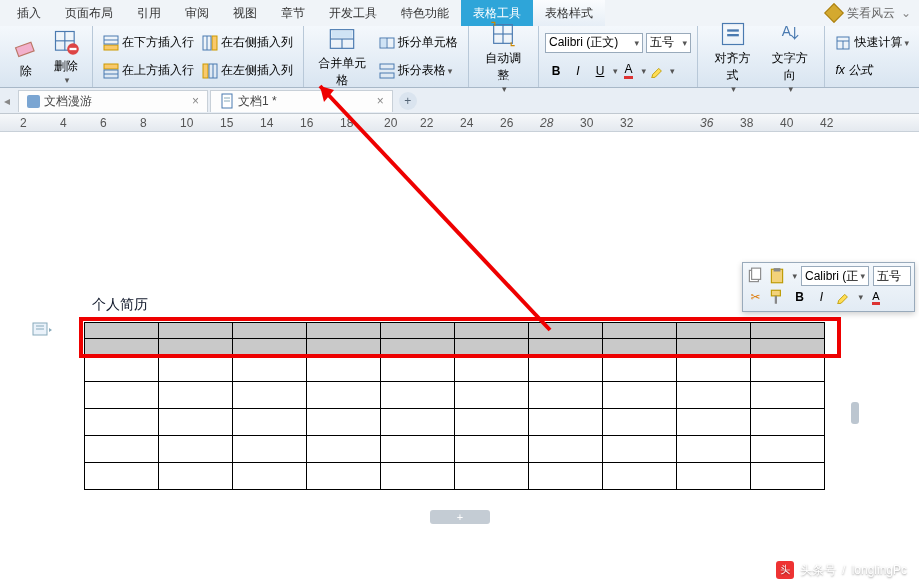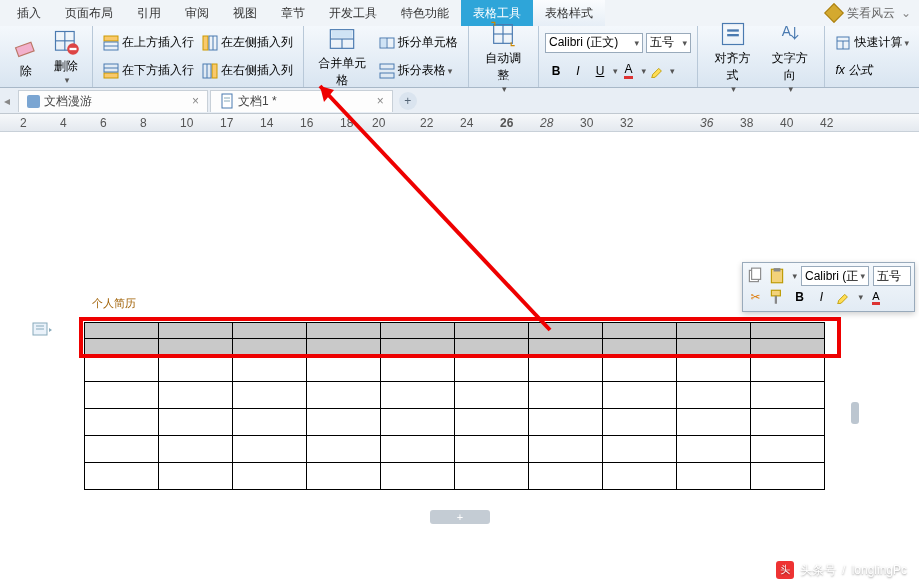--- a/index.html
+++ b/index.html
@@ -24,21 +24,21 @@
 .sizebox{width:45px;padding:0 3px;display:flex;align-items:center;justify-content:space-between}
 .fmtbtn{width:22px;height:22px;display:flex;align-items:center;justify-content:center;cursor:pointer}
 .tabstrip{height:26px;background:#e8eef5;border-bottom:1px solid #c0c8d0;display:flex;align-items:center;padding-left:4px}
 .tab{height:22px;padding:0 8px;display:flex;align-items:center;background:#fdfdfd;border:1px solid #c8d0d8;border-bottom:none;margin-right:2px;font-size:11px;color:#444}
 .tab .x{margin-left:40px;color:#888;cursor:pointer}
 .tab.first .cic{width:13px;height:13px;background:#7aa5d2;border-radius:2px;margin-right:4px}
 .plus{width:18px;height:18px;border-radius:9px;background:#dae4ef;display:flex;align-items:center;justify-content:center;color:#567;margin-left:4px;cursor:pointer}
 .ruler{height:18px;background:linear-gradient(#f6f8fa,#e4e9ef);border-bottom:1px solid #c8d0d8;position:relative;overflow:hidden;font-size:9px;color:#555}
 .ruler .rn{position:absolute;top:2px}
 .doc{position:relative;background:#fff;height:440px}
-.title{position:absolute;left:92px;top:164px;font-size:11px;color:#a16207}
+.title{position:absolute;left:92px;top:164px;font-size:14px;color:#0f172a}
 .table{position:absolute;left:84px;top:190px;border-collapse:collapse}
 .table td{border:1px solid #000;width:74px;height:27px}
 .redbox{position:absolute;left:79px;top:185px;width:762px;height:41px;border:4px solid #e00;pointer-events:none}
 .arrow{position:absolute;pointer-events:none}
 .float{position:absolute;right:4px;top:262px;background:linear-gradient(#f4f8fc,#e2ebf4);border:1px solid #9ab;padding:3px;box-shadow:0 2px 6px rgba(0,0,0,.2)}
 .float .r{display:flex;align-items:center;gap:4px;margin-bottom:2px}
 .float .ib{width:18px;height:18px;display:flex;align-items:center;justify-content:center;cursor:pointer}
 .watermark{position:absolute;right:12px;bottom:8px;color:#fff;font-size:14px;text-shadow:0 1px 2px rgba(0,0,0,.4);display:flex;align-items:center;gap:6px}
 .watermark .logo{width:18px;height:18px;background:#e33;border-radius:3px;display:flex;align-items:center;justify-content:center;color:#fff;font-size:10px}
 .handle{position:absolute;width:8px;height:22px;background:#bcc6d0;border-radius:3px}
@@ -90,58 +90,58 @@
       <span>删除</span>
         <span class="dd">▾</span>
     </div>
   </div>
   <div class="grp">
       <div class="col">
     <div class="row">
       <div class="btn">
             <span class="ic">
               <svg viewBox="0 0 16 16">
+                <rect x="1" y="10" width="14" height="5" fill="#f9c96b" stroke="#c90"></rect>
+                <rect x="1" y="1" width="14" height="8" fill="none" stroke="#4a7ab0"></rect>
+                <line x1="1" y1="5" x2="15" y2="5" stroke="#4a7ab0"></line>
+              </svg>
+            </span>
+            <span>在下方插入行</span>
+          </div>
+      <div class="btn">
+            <span class="ic">
+              <svg viewBox="0 0 16 16">
+                <rect x="10" y="1" width="5" height="14" fill="#f9c96b" stroke="#c90"></rect>
+                <rect x="1" y="1" width="8" height="14" fill="none" stroke="#4a7ab0"></rect>
+                <line x1="5" y1="1" x2="5" y2="15" stroke="#4a7ab0"></line>
+              </svg>
+            </span>
+            <span>在右侧插入列</span>
+          </div>
+    </div>
+    <div class="row">
+      <div class="btn">
+            <span class="ic">
+              <svg viewBox="0 0 16 16">
                 <rect x="1" y="1" width="14" height="5" fill="#f9c96b" stroke="#c90"></rect>
                 <rect x="1" y="7" width="14" height="8" fill="none" stroke="#4a7ab0"></rect>
                 <line x1="1" y1="11" x2="15" y2="11" stroke="#4a7ab0"></line>
               </svg>
             </span>
             <span>在上方插入行</span>
           </div>
       <div class="btn">
             <span class="ic">
               <svg viewBox="0 0 16 16">
                 <rect x="1" y="1" width="5" height="14" fill="#f9c96b" stroke="#c90"></rect>
                 <rect x="7" y="1" width="8" height="14" fill="none" stroke="#4a7ab0"></rect>
                 <line x1="11" y1="1" x2="11" y2="15" stroke="#4a7ab0"></line>
               </svg>
             </span>
             <span>在左侧插入列</span>
-          </div>
-    </div>
-    <div class="row">
-      <div class="btn">
-            <span class="ic">
-              <svg viewBox="0 0 16 16">
-                <rect x="1" y="10" width="14" height="5" fill="#f9c96b" stroke="#c90"></rect>
-                <rect x="1" y="1" width="14" height="8" fill="none" stroke="#4a7ab0"></rect>
-                <line x1="1" y1="5" x2="15" y2="5" stroke="#4a7ab0"></line>
-              </svg>
-            </span>
-            <span>在下方插入行</span>
-          </div>
-      <div class="btn">
-            <span class="ic">
-              <svg viewBox="0 0 16 16">
-                <rect x="10" y="1" width="5" height="14" fill="#f9c96b" stroke="#c90"></rect>
-                <rect x="1" y="1" width="8" height="14" fill="none" stroke="#4a7ab0"></rect>
-                <line x1="5" y1="1" x2="5" y2="15" stroke="#4a7ab0"></line>
-              </svg>
-            </span>
-            <span>在右侧插入列</span>
           </div>
     </div>
   </div>
     </div>
   <div class="grp">
     <div class="bigbtn">
       <span class="bic">
           <svg viewBox="0 0 24 24">
             <rect x="2" y="4" width="20" height="16" fill="none" stroke="#4a7ab0"></rect>
             <line x1="2" y1="12" x2="22" y2="12" stroke="#4a7ab0"></line>
@@ -292,28 +292,28 @@
     </div>
   <div class="plus">+</div>
 </div>
 
 <div class="ruler">
     <span class="rn" style="left: 20px;">2</span>
     <span class="rn" style="left: 60px;">4</span>
     <span class="rn" style="left: 100px;">6</span>
     <span class="rn" style="left: 140px;">8</span>
     <span class="rn" style="left: 180px;">10</span>
-    <span class="rn" style="left: 220px;">17</span>
+    <span class="rn" style="left: 220px;">15</span>
     <span class="rn" style="left: 260px;">14</span>
     <span class="rn" style="left: 300px;">16</span>
     <span class="rn" style="left: 340px;">18</span>
-    <span class="rn" style="left: 372px;">20</span>
+    <span class="rn" style="left: 384px;">20</span>
     <span class="rn" style="left: 420px;">22</span>
     <span class="rn" style="left: 460px;">24</span>
-    <span class="rn" style="left: 500px; font-weight: bold;">26</span>
+    <span class="rn" style="left: 500px;">26</span>
     <span class="rn" style="left: 540px; font-style: italic;">28</span>
     <span class="rn" style="left: 580px;">30</span>
     <span class="rn" style="left: 620px;">32</span>
     <span class="rn" style="left: 644px; margin-top: 43px;">34</span>
     <span class="rn" style="left: 700px; font-style: italic;">36</span>
     <span class="rn" style="left: 740px;">38</span>
     <span class="rn" style="left: 780px;">40</span>
     <span class="rn" style="left: 820px;">42</span>
     <span class="rn" style="left: 860px; margin-top: 45px;">44</span>
   </div>

